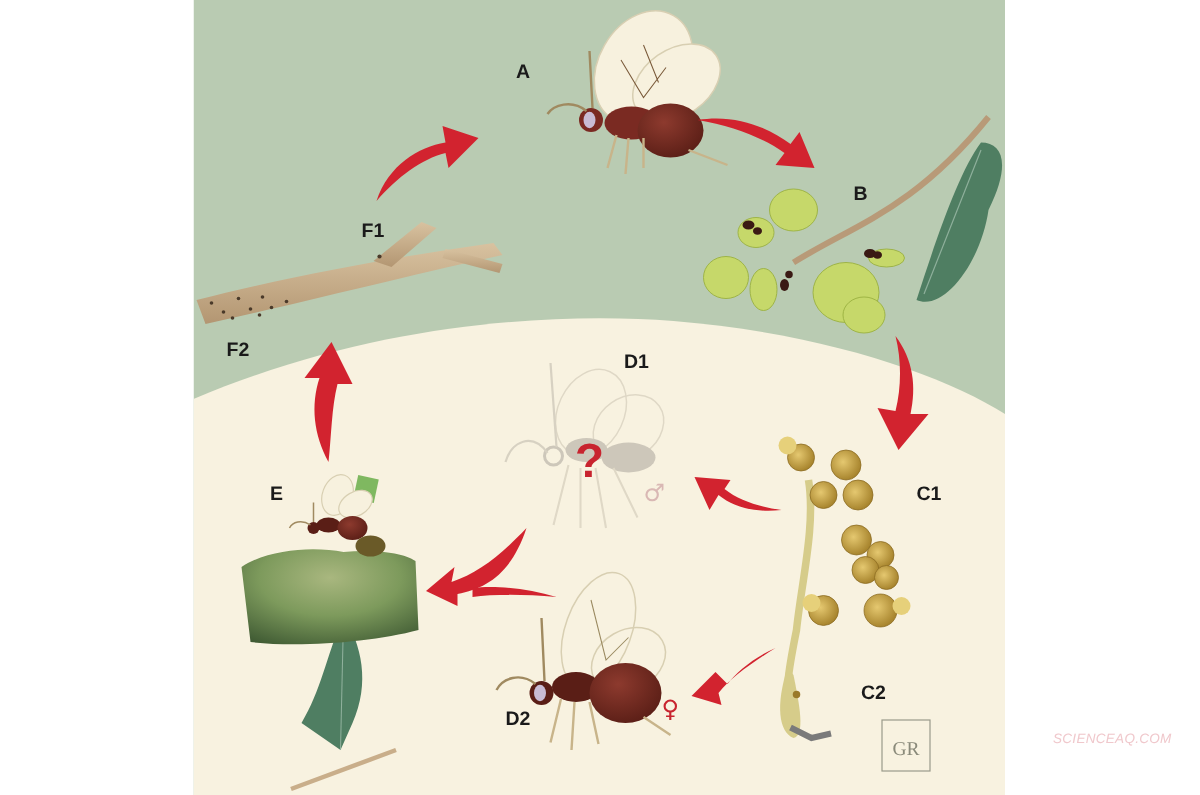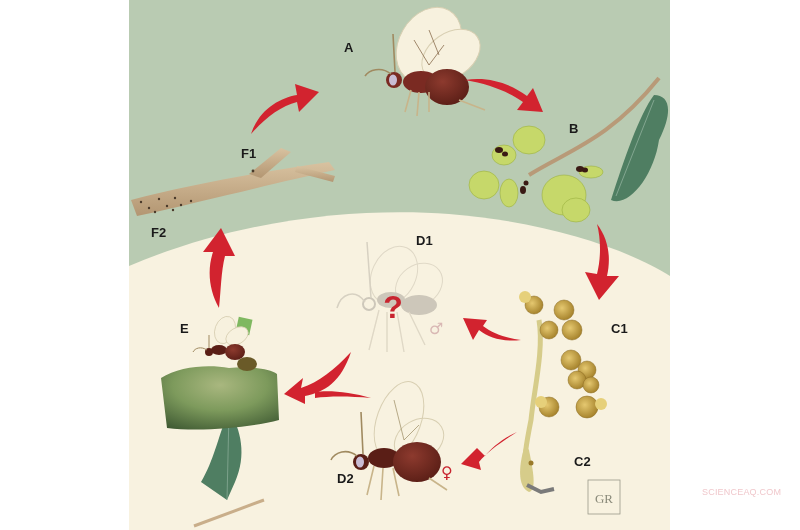--- a/index.html
+++ b/index.html
@@ -1,21 +1,21 @@
 <!DOCTYPE html>
 <html><head>
 <meta charset="utf-8">
 <style>
   html, body { margin:0; padding:0; background:#ffffff; }
   body { width:800px; height:530px; position:relative; overflow:hidden; font-family:"Liberation Sans", sans-serif; }
   #figure { position:absolute; left:129px; top:0; width:541px; height:530px; }
   #figure svg { display:block; }
   .stage-label { font-family:"Liberation Sans", sans-serif; font-weight:bold; font-size:13px; fill:#1a1a1a; }
   .sex-symbol { font-family:"DejaVu Sans", sans-serif; font-size:16px; }
-  #watermark { position:absolute; left:702px; top:487px; font-family:"Liberation Sans", sans-serif; font-size:9px; color:#f0c8cc; letter-spacing:0.2px; }
+  #watermark { position:absolute; left:702px; top:487px; font-family:"Liberation Sans", sans-serif; font-size:9px; color:#f0c8cc; letter-spacing:0.2px;font-style:italic; }
 </style>
 </head>
 <body>
 
 <div id="figure">
 <svg width="541" height="530" viewBox="0 0 541 530" xmlns="http://www.w3.org/2000/svg">
   <defs>
     <radialGradient id="mossGrad" cx="50%" cy="30%" r="80%">
       <stop offset="0" stop-color="#a9b77f"></stop>
       <stop offset="0.5" stop-color="#7d9a5c"></stop>

